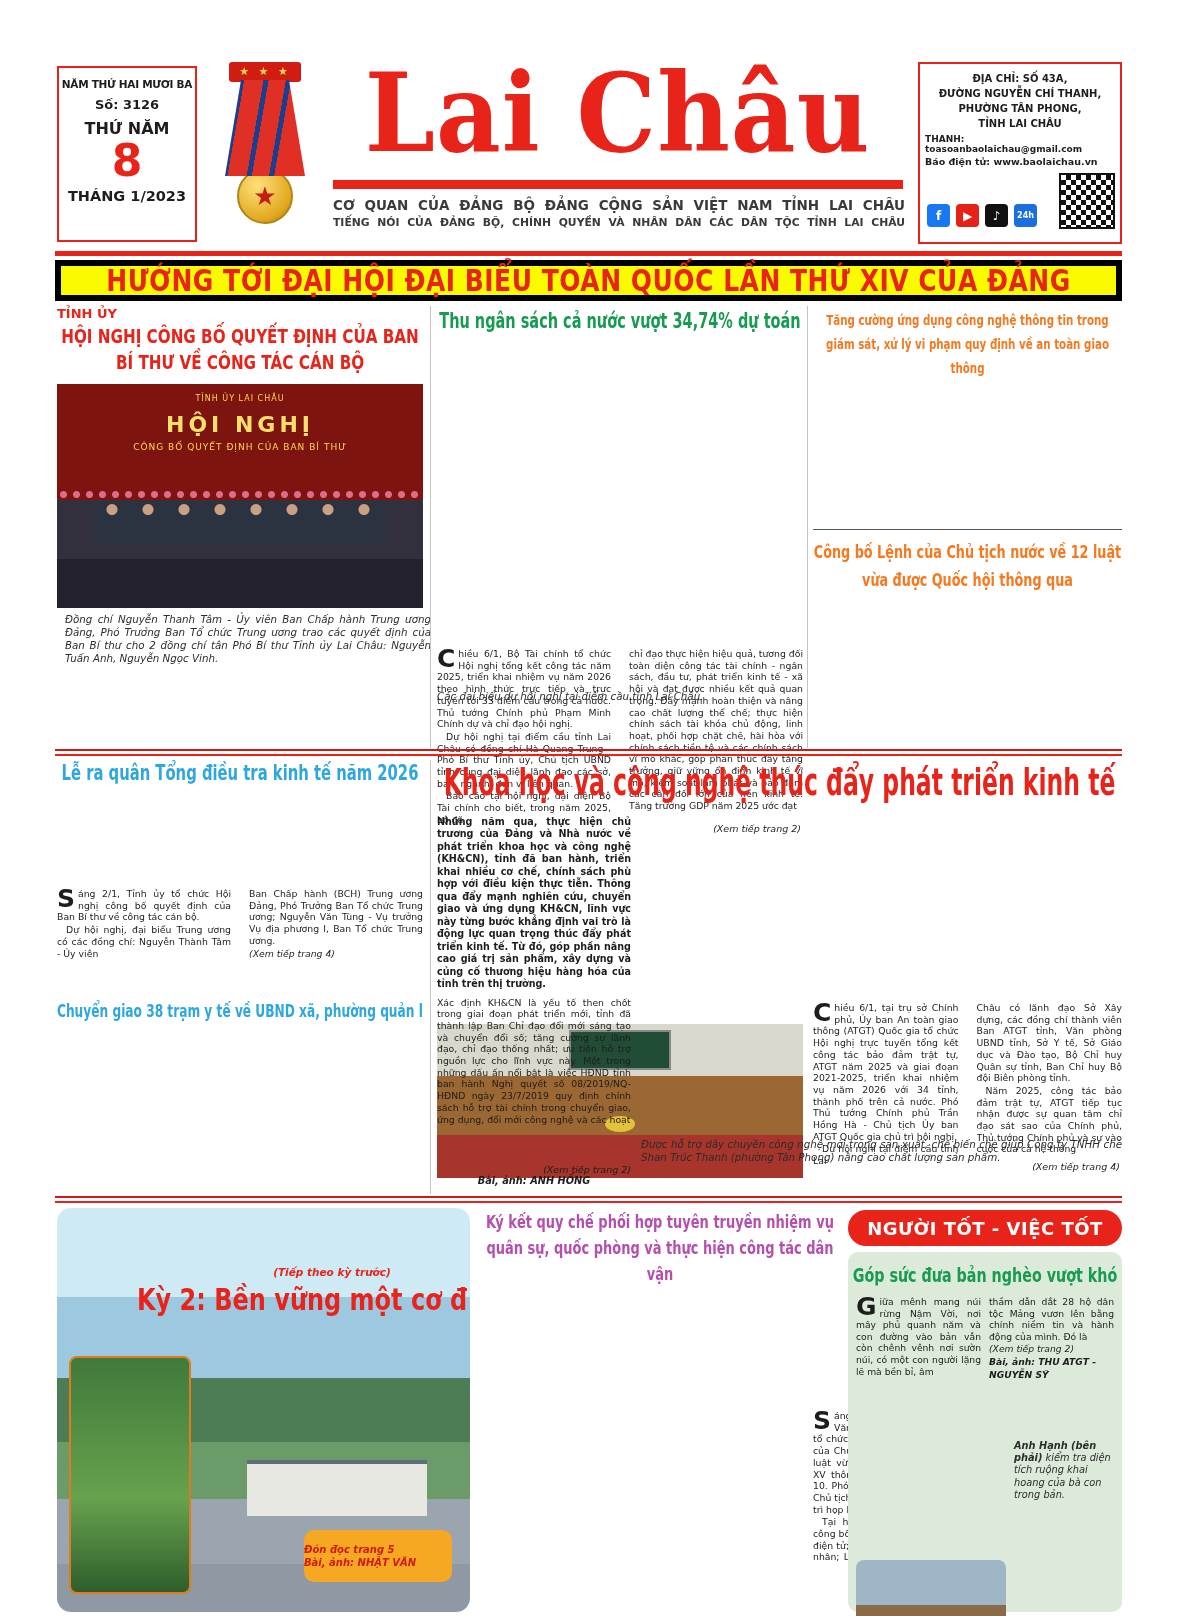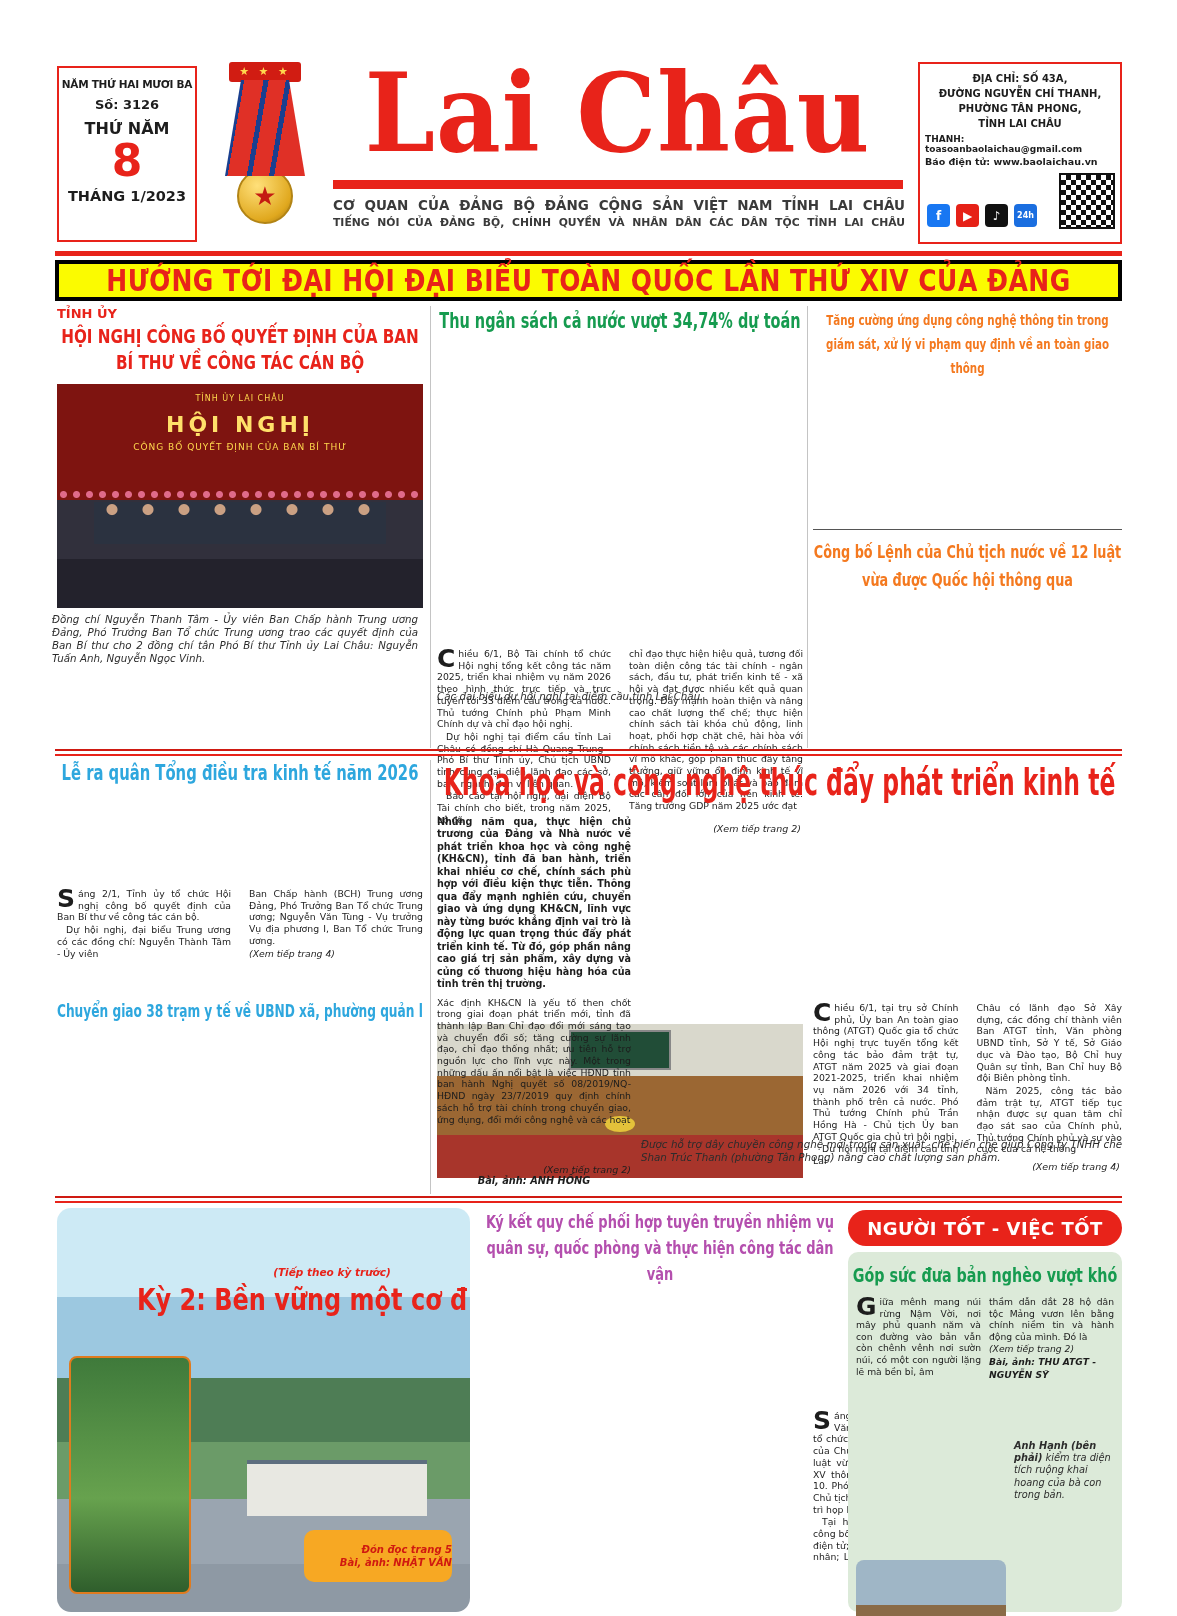--- a/index.html
+++ b/index.html
@@ -36,21 +36,21 @@
   .m-ribbon{width:80px;height:96px;margin:-2px auto 0;
       background:linear-gradient(100deg,#e03026 0 14px,#1a3f8f 14px 19px,#e03026 19px 38px,#1a3f8f 38px 43px,#e03026 43px 60px,#1a3f8f 60px 65px,#e03026 65px);
       clip-path:polygon(20% 0,80% 0,100% 100%,0 100%)}
   .m-disc{width:56px;height:56px;border-radius:50%;margin:-8px auto 0;
       background:radial-gradient(circle at 35% 30%,#ffe07a,#e0a81e 70%,#9a6e10);
       border:2px solid #b28415;display:flex;align-items:center;justify-content:center;
       color:#c41b12;font-size:26px}
   
   .redbar{background:#e8231a}
   .rule{border-top:2px solid #cf1a12;border-bottom:2px solid #e8231a;height:7px}
-  .banner{background:#fbfb00;border:4px solid #000000;display:flex;align-items:center;justify-content:center}
+  .banner{background:#fbfb00;border:6px solid #000000;display:flex;align-items:center;justify-content:center}
   .banner span{color:#e8231a;font-weight:bold;font-size:25px;letter-spacing:.5px;
                transform:scaleY(1.2);white-space:nowrap}
   .vline{width:1px;background:#c4c4c4}
   .hline{height:1px;background:#555}
   
   .hl{font-weight:bold;text-align:center}
   .red{color:#e8231a}.green{color:#169b4f}.orange{color:#f4791f}
   .blue{color:#2ea7de}.purple{color:#b44fae}.dgreen{color:#1e7c33}
   .kicker{color:#e8231a;font-weight:bold;font-size:13px}
   .nw{white-space:nowrap;overflow:hidden}
@@ -82,21 +82,21 @@
       radial-gradient(circle at 30% 70%,#efe9dd 8px,transparent 9px)}
   
   .promo{border-radius:14px;overflow:hidden;
       background:linear-gradient(#cdeaf5 0 22%,#9cc8e0 22% 42%,#4e7d55 42% 58%,#6b9b68 58% 72%,#9aa5b0 72% 88%,#8e99a4 88%)}
   .promo .inset{position:absolute;left:12px;top:148px;width:122px;height:238px;border:2px solid #e07b1e;
       border-radius:8px;background:linear-gradient(#3f7a3b,#67a24e 60%,#2f5e2c)}
   .promo .bld{position:absolute;left:190px;top:252px;width:180px;height:56px;background:#e8e8e2;
       border-top:4px solid #5d6e7f}
   .promo .car{position:absolute;left:248px;top:342px;width:26px;height:12px;border-radius:4px;background:#e03020}
   .promo .obox{position:absolute;right:18px;top:322px;width:148px;height:52px;border-radius:10px;
-      background:#f7a823;display:flex;flex-direction:column;align-items:flex-end;justify-content:center}
+      background:#f7a823;display:flex;flex-direction:column;align-items:flex-start;justify-content:center}
   .promo .obox div{color:#d01910;font-weight:bold;font-size:10px;line-height:13px;font-style:italic}
   
   .pill{background:#e8231a;border-radius:18px;display:flex;align-items:center;justify-content:center}
   .pill span{color:#fff;font-weight:bold;font-size:18px;letter-spacing:.5px}
   .gcard{background:#dcead9;border-radius:10px}
   .gcard .bcol p{font-size:9.2px}
 </style>
 </head>
 <body>
 
@@ -145,21 +145,21 @@
   <div class="abs kicker" style="left:57px;top:306px">TỈNH ỦY</div>
   <div class="abs hl red" style="left:57px;top:324px;width:366px;font-size:15.2px;line-height:1.35;transform:scaleY(1.25);transform-origin:center top">HỘI NGHỊ CÔNG BỐ QUYẾT ĐỊNH CỦA BAN BÍ THƯ VỀ CÔNG TÁC CÁN BỘ</div>
 
   <div class="abs photo ph-conf" style="left:57px;top:384px;width:366px;height:224px">
     <div class="bk1">TỈNH ỦY LAI CHÂU</div>
     <div class="bk2">HỘI NGHỊ</div>
     <div class="bk3">CÔNG BỐ QUYẾT ĐỊNH CỦA BAN BÍ THƯ</div>
     <div class="flowers"></div>
     <div class="people"></div>
   </div>
-  <div class="abs caption" style="left:52px;top:613px;width:366px">Đồng chí Nguyễn Thanh Tâm - Ủy viên Ban Chấp hành Trung ương Đảng, Phó Trưởng Ban Tổ chức Trung ương trao các quyết định của Ban Bí thư cho 2 đồng chí tân Phó Bí thư Tỉnh ủy Lai Châu: Nguyễn Tuấn Anh, Nguyễn Ngọc Vinh.</div>
+  <div class="abs caption" style="left:65px;top:613px;width:366px">Đồng chí Nguyễn Thanh Tâm - Ủy viên Ban Chấp hành Trung ương Đảng, Phó Trưởng Ban Tổ chức Trung ương trao các quyết định của Ban Bí thư cho 2 đồng chí tân Phó Bí thư Tỉnh ủy Lai Châu: Nguyễn Tuấn Anh, Nguyễn Ngọc Vinh.</div>
 
   <div class="abs body2" style="left:57px;top:664px;width:366px;height:84px">
     <div class="bcol">
       <p class="dc">Sáng 2/1, Tỉnh ủy tổ chức Hội nghị công bố quyết định của Ban Bí thư về công tác cán bộ.</p>
       <p>Dự hội nghị, đại biểu Trung ương có các đồng chí: Nguyễn Thành Tâm - Ủy viên</p>
     </div>
     <div class="bcol">
       <p class="nt">Ban Chấp hành (BCH) Trung ương Đảng, Phó Trưởng Ban Tổ chức Trung ương; Nguyễn Văn Tùng - Vụ trưởng Vụ địa phương I, Ban Tổ chức Trung ương.</p>
       <p class="mi">(Xem tiếp trang 4)</p>
     </div>

